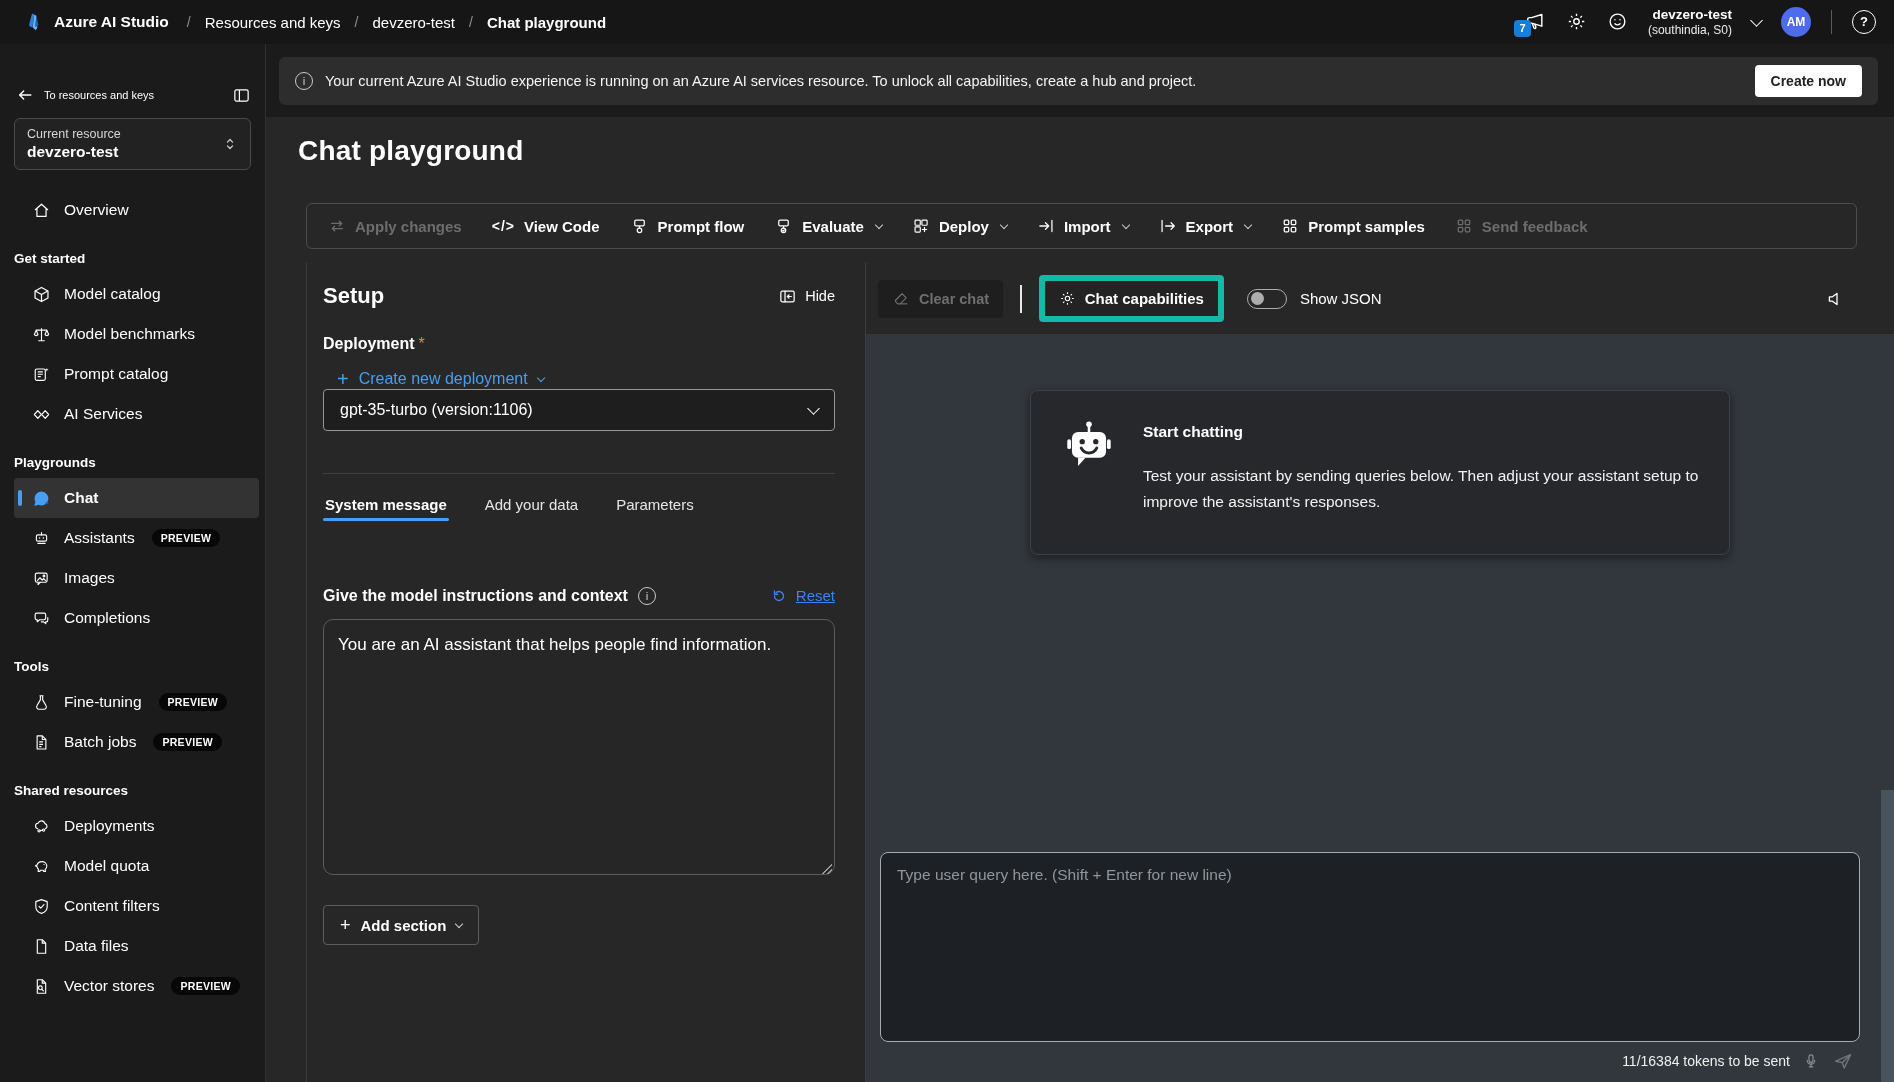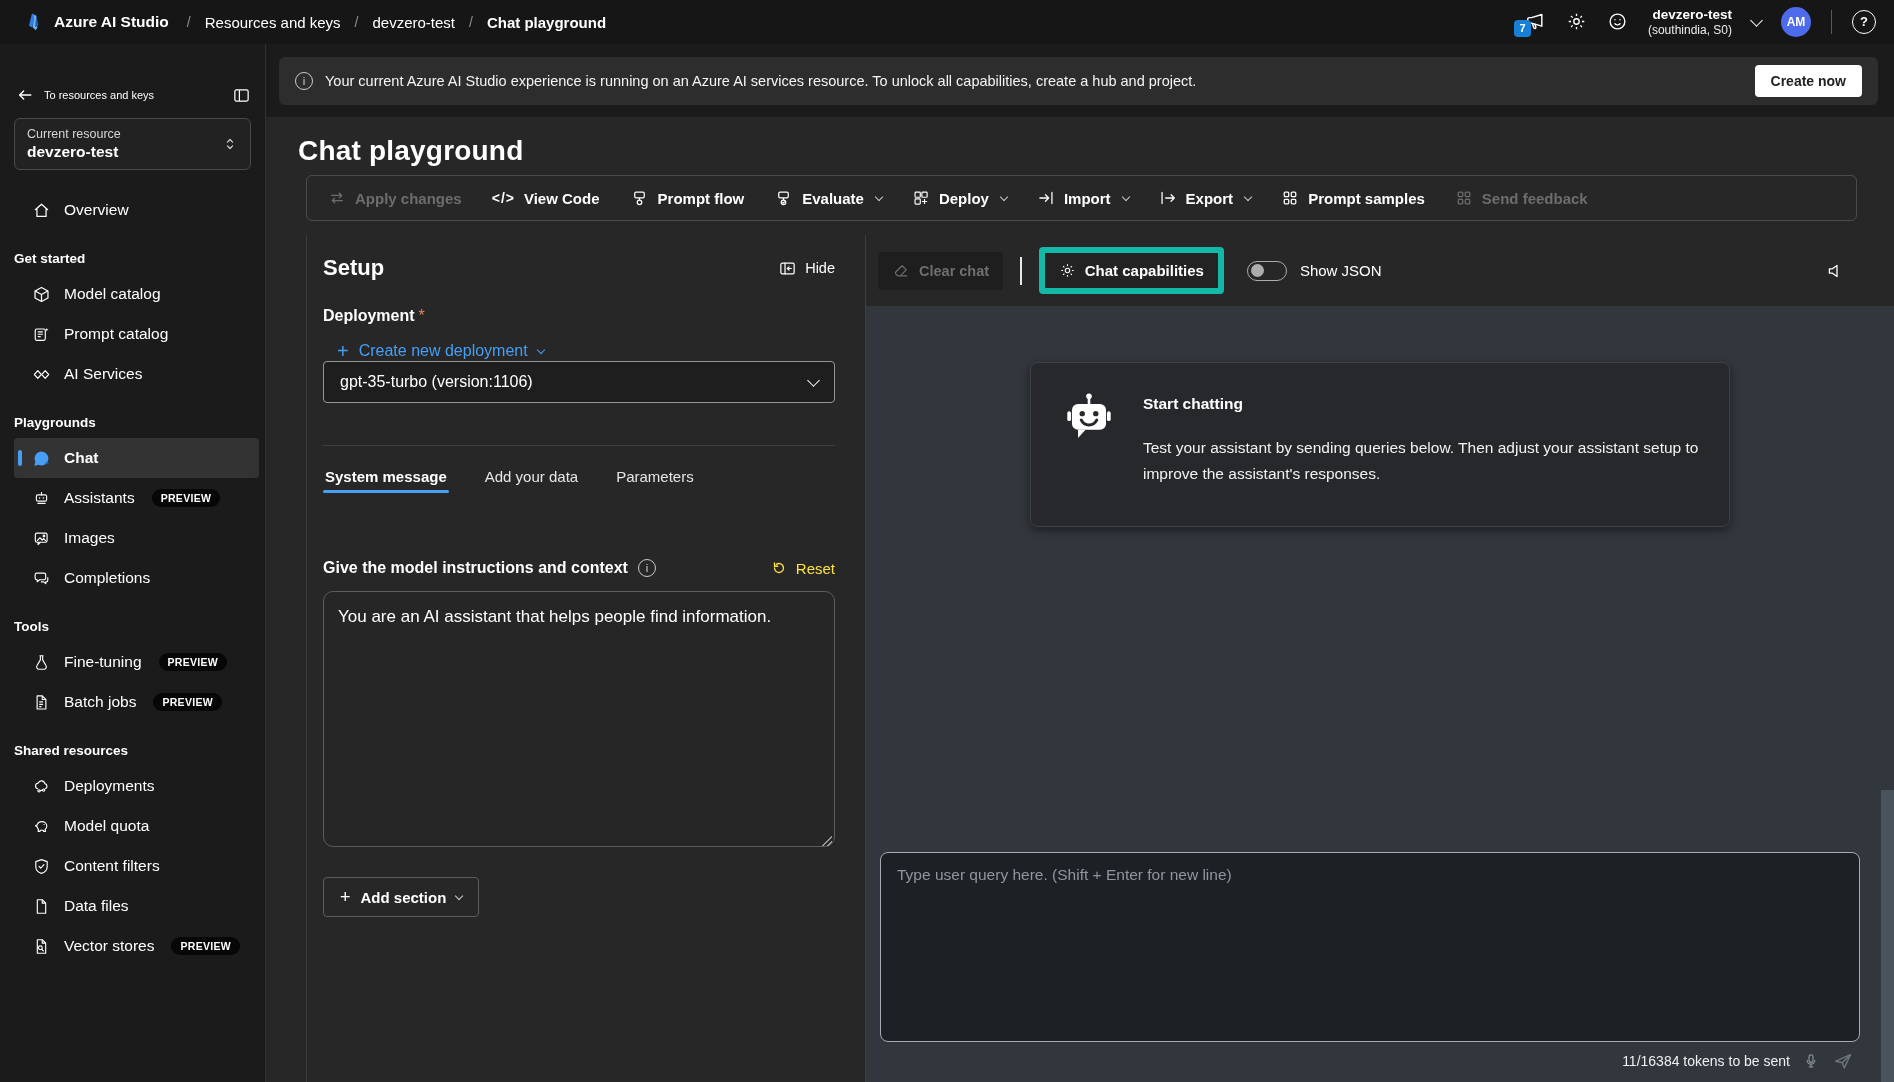--- a/index.html
+++ b/index.html
@@ -59,21 +59,21 @@
   .banner-row { padding:13px 16px 12px 13px; flex:none; }
   .banner { height:48px; background:#2d2d2d; border-radius:6px; display:flex; align-items:center; gap:12px; padding:0 16px; }
   .banner-text { font-size:14.5px; color:#f5f5f5; }
   .banner .grow { flex:1; }
   .create-now { background:#ffffff; color:#222; font-weight:600; font-size:14px; border:none; border-radius:4px;
                 padding:8px 16px; cursor:pointer; font-family:inherit; }
 
   .main { flex:1; background:#272727; padding:18px 0 0 32px; display:flex; flex-direction:column; min-height:0; }
   .page-title { font-size:28px; font-weight:700; letter-spacing:.2px; }
 
-  .toolbar { margin:8px 37px 0 8px; border:1px solid #4c4c4c; border-radius:6px; height:46px;
+  .toolbar { margin:36px 37px 0 8px; border:1px solid #4c4c4c; border-radius:6px; height:46px;
              display:flex; align-items:center; padding:0 6px; flex:none; }
   .tb-btn { display:flex; align-items:center; gap:9px; padding:0 15px; height:44px; font-size:15px; font-weight:600;
             color:#fff; cursor:pointer; white-space:nowrap; }
   .tb-btn .icon { color:currentColor; }
   .tb-btn .cdown { color:#c9c9c9; width:6px; height:6px; margin-left:3px; }
   .tb-btn.disabled { color:#6d6d6d; }
   .code-glyph { font-weight:700; font-size:14px; letter-spacing:1px; }
 
   .panels { flex:1; display:flex; margin:14px 0 0 8px; min-height:0; border-top:0; }
 
@@ -91,21 +91,21 @@
   .dd { margin-top:0; height:42px; border:1px solid #969696; border-radius:4px; background:#1e1e1e;
         display:flex; align-items:center; padding:0 16px; font-size:16px; cursor:pointer; }
   .dd .grow { flex:1; }
   .setup-divider { height:1px; background:#3f3f3f; margin-top:42px; }
   .tabs { display:flex; gap:34px; margin-top:16px; }
   .tab { font-size:15px; color:#e6e6e6; padding:6px 2px 12px 2px; position:relative; cursor:pointer; }
   .tab.active { color:#fff; font-weight:700; }
   .tab.active::after { content:""; position:absolute; left:0; right:0; bottom:4px; height:3px; border-radius:2px; background:#479ef5; }
   .instr-row { margin-top:62px; display:flex; align-items:center; gap:10px; }
   .instr-label { font-size:16px; font-weight:700; }
-  .reset-btn { margin-left:auto; display:flex; align-items:flex-end; gap:8px; color:#fde047; font-size:15px; cursor:pointer; }
+  .reset-btn { margin-left:auto; display:flex; align-items:flex-start; gap:8px; color:#3b82f6; font-size:15px; cursor:pointer;text-decoration:underline; }
   .sys-wrap { position:relative; margin-top:14px; }
   .sys-textarea { width:100%; height:256px; background:#262626; border:1px solid #5c5c5c; border-radius:10px;
                   color:#fff; font-size:17px; font-family:inherit; padding:12px 14px; resize:none; line-height:1.5; outline:none; }
   .resize-handle { position:absolute; right:3px; bottom:5px; width:11px; height:11px; cursor:nwse-resize;
                    background:repeating-linear-gradient(135deg,#9a9a9a 0 1.4px,transparent 1.4px 4px);
                    clip-path:polygon(100% 0,100% 100%,0 100%); }
   .add-section { margin-top:26px; align-self:flex-start; display:flex; align-items:center; gap:10px;
                  border:1px solid #5c5c5c; border-radius:4px; padding:10px 16px; font-size:15px; font-weight:700;
                  background:transparent; color:#fff; cursor:pointer; font-family:inherit; }
   .add-section .plus { font-size:18px; font-weight:400; line-height:1; }
@@ -248,20 +248,29 @@
           <span class="icon">
               <svg width="19" height="19" viewBox="0 0 20 20" fill="none" stroke="currentColor" stroke-width="1.3" stroke-linejoin="round">
                 <path d="M10 2.6 16.8 6.3v7.4L10 17.4 3.2 13.7V6.3z"></path>
                 <path d="M3.4 6.4 10 10l6.6-3.6M10 10v7.2"></path>
               </svg>
             </span>
           <span>Model catalog</span>
         </div>
         <div class="nav-item">
           <span class="icon">
+              <svg width="19" height="19" viewBox="0 0 20 20" fill="none" stroke="currentColor" stroke-width="1.2" stroke-linejoin="round">
+                <path d="M10 3.4v13.2M6.6 16.6h6.8M4.4 5.4h11.2"></path>
+                <path d="M4.4 5.4 2.5 10a2.1 2.1 0 0 0 3.8 0zM15.6 5.4 13.7 10a2.1 2.1 0 0 0 3.8 0z"></path>
+              </svg>
+            </span>
+          <span>Model benchmarks</span>
+        </div>
+        <div class="nav-item">
+          <span class="icon">
               <svg width="19" height="19" viewBox="0 0 20 20" fill="none" stroke="currentColor" stroke-width="1.2">
                 <rect x="3.4" y="4.2" width="10.6" height="12" rx="1.6"></rect>
                 <path d="M6 7.2h5.4M6 9.7h5.4M6 12.2h3.2"></path>
                 <path d="m15.6 3 .5 1.4 1.4.5-1.4.5-.5 1.4-.5-1.4-1.4-.5 1.4-.5z" fill="currentColor" stroke="none"></path>
               </svg>
             </span>
           <span>Prompt catalog</span>
         </div>
         <div class="nav-item">
           <span class="icon">

